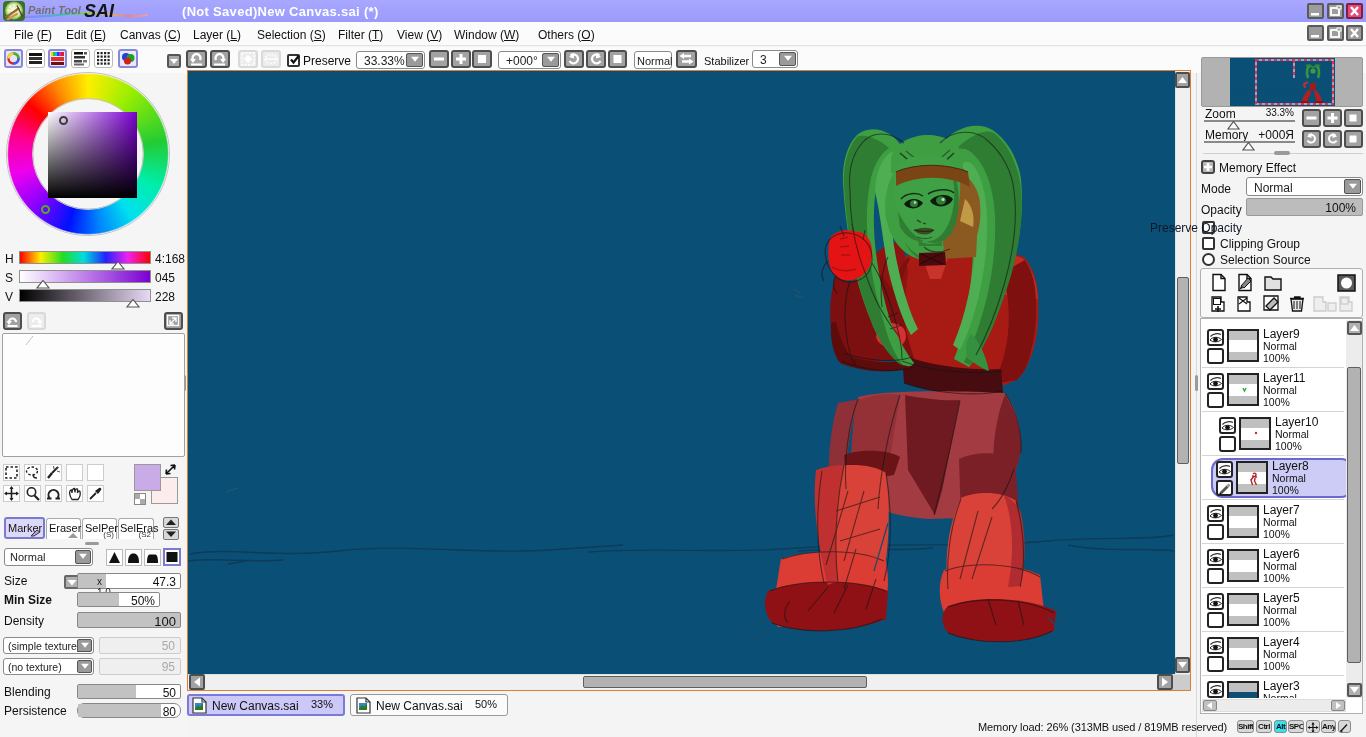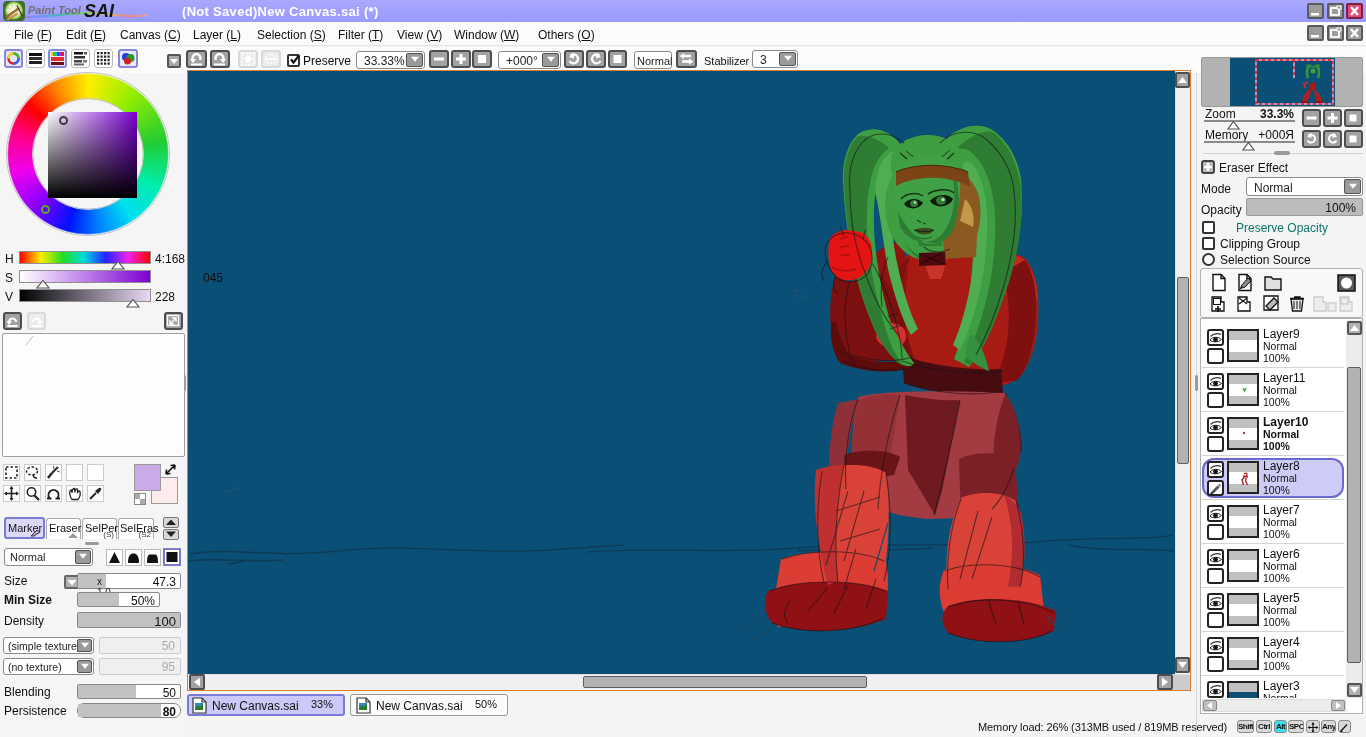--- a/index.html
+++ b/index.html
@@ -476,21 +476,21 @@
 <div class="sbar" style="left:19px;top:251px;width:132px;background:linear-gradient(to right,#ff0000,#ffee00 16%,#22dd22 33%,#00dddd 49%,#2222ff 66%,#ee22ee 83%,#ff0000);"></div>
 <svg class="abs" style="left:111px;top:261px" width="14" height="9">
     <polygon points="7,0.5 13,8 1,8" fill="#fff" stroke="#555" stroke-width="1.2"></polygon>
   </svg>
 <div class="sval" style="left:155px;top:252px;">4:168</div>
 <div class="lbl" style="left:5px;top:271px;">S</div>
 <div class="sbar" style="left:19px;top:270px;width:132px;background:linear-gradient(to right,#ffffff,#7b00d2);"></div>
 <svg class="abs" style="left:36px;top:280px" width="14" height="9">
     <polygon points="7,0.5 13,8 1,8" fill="#fff" stroke="#555" stroke-width="1.2"></polygon>
   </svg>
-<div class="sval" style="left:155px;top:271px;margin-left:48px;">045</div>
+<div class="sval" style="left:155px;top:271px;">045</div>
 <div class="lbl" style="left:5px;top:290px;">V</div>
 <div class="sbar" style="left:19px;top:289px;width:132px;background:linear-gradient(to right,#000000,#e8d9f4);"></div>
 <svg class="abs" style="left:126px;top:299px" width="14" height="9">
     <polygon points="7,0.5 13,8 1,8" fill="#fff" stroke="#555" stroke-width="1.2"></polygon>
   </svg>
 <div class="sval" style="left:155px;top:290px;">228</div>
 
 <div class="abs dark" style="left:3px;top:312px;width:19px;height:18px;border-radius:3px;">
     <svg width="15" height="14">
       <path d="M4,8 A3.5,3.5 0 1 1 11,8" fill="none" stroke="#fff" stroke-width="2.2"></path>
@@ -673,21 +673,21 @@
 <div class="abs" style="left:99px;top:658px;width:82px;height:17px;border:1px solid #ccc;background:#efefef;border-radius:2px;">
     <span style="position:absolute;right:5px;top:1px;font-size:12px;color:#aaa;">95</span>
   </div>
 
 <div class="lbl" style="left:4px;top:685px;">Blending</div>
 <div class="abs" style="left:77px;top:684px;width:104px;height:15px;border:1px solid #888;background:#fff;border-radius:2px;">
     <span style="position:absolute;left:0;top:0;bottom:0;width:58px;background:#c2c2c2;"></span>
     <span style="position:absolute;right:4px;top:1px;font-size:12px;color:#111;">50</span>
   </div>
 <div class="lbl" style="left:4px;top:704px;">Persistence</div>
-<div class="abs" style="left:77px;top:703px;width:104px;height:15px;border:1px solid #888;background:#fff;border-radius:7px;font-weight:bold;">
+<div class="abs" style="left:77px;top:703px;width:104px;height:15px;border:1px solid #888;background:#fff;border-radius:7px;">
     <span style="position:absolute;left:0;top:0;bottom:0;width:83px;background:#c2c2c2;"></span>
     <span style="position:absolute;right:4px;top:1px;font-size:12px;color:#111;">80</span>
   </div>
 
 <div class="abs" style="left:1201px;top:57px;width:162px;height:50px;border:1px solid #999;border-radius:2px;background:#b2b2b2;"></div>
 <svg class="abs" style="left:1202px;top:58px" width="160" height="48">
 <rect x="28" y="0" width="105" height="48" fill="#0a5076"></rect>
 <path d="M28,33 C50,30 75,34 105,31 L133,29" stroke="#134b68" stroke-width="1" fill="none"></path>
 <g>
 <path d="M108,26 L113,24 L114,32 L108,33 Z" fill="#a81a16"></path>
@@ -700,21 +700,21 @@
 <path d="M99,43 h7 v2.5 h-7 Z M113,43 h8 v2.5 h-8 Z" fill="#8f1116"></path>
 <path d="M106,24 L102,26 L103,30" stroke="#c03030" stroke-width="2" fill="none"></path>
 </g>
 <rect x="54" y="2" width="77" height="44" fill="none" stroke="#e8b0e8" stroke-width="1.5"></rect>
 <rect x="54" y="2" width="77" height="44" fill="none" stroke="#ee1515" stroke-width="1.5" stroke-dasharray="3,3"></rect>
 <path d="M92,2 V20" stroke="#e8b0e8" stroke-width="1.5"></path>
 <path d="M92,2 V20" stroke="#ee1515" stroke-width="1.5" stroke-dasharray="3,3"></path>
 </svg>
 
 <div class="abs" style="left:1205px;top:107px;font-size:12px;color:#111;">Zoom</div>
-<div class="abs" style="left:1246px;top:107px;width:48px;font-size:12px;color:#111;text-align:right;font-weight:bold;">33.3%</div>
+<div class="abs" style="left:1246px;top:107px;width:48px;font-size:10px;color:#111;text-align:right;">33.3%</div>
 <div class="abs" style="left:1204px;top:120px;width:91px;height:2px;background:#8a8a8a;"></div>
 <svg class="abs" style="left:1227px;top:121px" width="13" height="9">
     <polygon points="6.5,0.5 12,8 1,8" fill="#fff" stroke="#555" stroke-width="1.2"></polygon>
   </svg>
 <div class="abs" style="left:1205px;top:128px;font-size:12px;color:#111;">Memory</div>
 <div class="abs" style="left:1246px;top:128px;width:48px;font-size:12px;color:#111;text-align:right;">+000Я</div>
 <div class="abs" style="left:1204px;top:141px;width:91px;height:2px;background:#8a8a8a;"></div>
 <svg class="abs" style="left:1242px;top:142px" width="13" height="9">
     <polygon points="6.5,0.5 12,8 1,8" fill="#fff" stroke="#555" stroke-width="1.2"></polygon>
   </svg>
@@ -751,32 +751,32 @@
       <rect x="3.5" y="3.5" width="7" height="7" fill="#fff"></rect>
     </svg>
   </div>
 <div class="abs" style="left:1203px;top:153px;width:160px;height:1px;background:#d0d0d0;"></div>
 <div class="abs" style="left:1274px;top:151px;width:16px;height:4px;background:#9a9a9a;border-radius:2px;"></div>
 
 <div class="abs" style="left:1201px;top:160px;width:14px;height:14px;border:2px solid #444;border-radius:3px;background:#b8b8b8;"></div>
 <svg class="abs" style="left:1203px;top:162px" width="10" height="10">
     <path d="M5,1 V9 M1,5 H9" stroke="#fff" stroke-width="2.6"></path>
   </svg>
-<div class="abs" style="left:1219px;top:161px;font-size:12px;color:#111;">Eraser Effect</div>
+<div class="abs" style="left:1219px;top:161px;font-size:12px;color:#111;">Memory Effect</div>
 <div class="abs" style="left:1201px;top:182px;font-size:12px;color:#111;">Mode</div>
 <div class="combo" style="left:1246px;top:177px;width:117px;height:19px;">
     <span style="position:absolute;left:7px;top:3px;">Normal</span>
     <span class="arr"></span>
   </div>
 <div class="abs" style="left:1201px;top:203px;font-size:12px;color:#111;">Opacity</div>
 <div class="abs" style="left:1246px;top:198px;width:117px;height:18px;border:1px solid #999;background:#bcbcbc;border-radius:2px;">
     <span style="position:absolute;right:6px;top:2px;font-size:12px;color:#111;">100%</span>
   </div>
 <div class="chk" style="left:1202px;top:221px;"></div>
-<div class="abs" style="left:1236px;top:221px;font-size:12px;color:#0f766e;">Preserve Opacity</div>
+<div class="abs" style="left:1150px;top:221px;font-size:12px;color:#0f172a;">Preserve Opacity</div>
 <div class="chk" style="left:1202px;top:237px;"></div>
 <div class="abs" style="left:1220px;top:237px;font-size:12px;color:#111;">Clipping Group</div>
 <div class="radio" style="left:1202px;top:253px;"></div>
 <div class="abs" style="left:1220px;top:253px;font-size:12px;color:#111;">Selection Source</div>
 
 <div class="abs" style="left:1200px;top:268px;width:163px;height:50px;border:1px solid #b0b0b0;border-radius:3px;background:#f8f8f8;"></div>
 <svg class="abs" style="left:1210px;top:273px" width="150" height="42">
 <g fill="#fff" stroke="#111" stroke-width="1.4">
 <path d="M3,1.5 h8 l4,4 v12 h-12 Z"></path>
       <path d="M11,1.5 v4 h4" fill="none"></path>
@@ -841,42 +841,42 @@
         <div class="band" style="top:21px;height:8px;"></div>
         <svg width="28" height="29" style="position:absolute">
           <path d="M14,13 l1.5,3 l1.5,-3" stroke="#30b040" stroke-width="1.5" fill="none"></path>
         </svg>
       </div>
 <div class="lname">Layer11</div>
 <div class="lsub" style="top:14px;">Normal</div>
 <div class="lsub" style="top:26px;">100%</div>
 </div>
 <div style="position:absolute;left:0;top:91px;width:142px;height:1px;background:#d4d4d4;"></div>
-<div style="position:absolute;left:0;top:94px;width:142px;height:40px;font-weight:bold;">
+<div style="position:absolute;left:12px;top:94px;width:142px;height:40px;">
 <div class="eyebox">
         <svg width="13" height="13" style="position:absolute;left:0px;top:1px">
           <path d="M1.5,4.5 C4,1.5 9,1 12,2.5" fill="none" stroke="#333" stroke-width="1.2"></path>
           <path d="M1,8 C3.5,4.5 9.5,4.5 12.5,7.5 C9.5,10.5 3.5,10.5 1,8 Z" fill="#fff" stroke="#222" stroke-width="1"></path>
           <circle cx="6.5" cy="7.6" r="2.4" fill="#111"></circle>
         </svg>
       </div>
 <div class="chkbox2"></div>
 <div class="lthumb">
         <div class="band" style="top:0;height:9px;"></div>
         <div class="band" style="top:21px;height:8px;"></div>
         <svg width="28" height="29" style="position:absolute">
           <circle cx="15" cy="14" r="1.2" fill="#c03030"></circle>
         </svg>
       </div>
 <div class="lname">Layer10</div>
 <div class="lsub" style="top:14px;">Normal</div>
 <div class="lsub" style="top:26px;">100%</div>
 </div>
 <div style="position:absolute;left:0;top:135px;width:142px;height:1px;background:#d4d4d4;"></div>
-<div style="position:absolute;left:0;top:138px;width:142px;height:40px;background:#ccccf6;box-shadow:0 0 0 2px #6a6ace inset;border-radius:12px;">
+<div style="position:absolute;left:9px;top:138px;width:142px;height:40px;background:#ccccf6;box-shadow:0 0 0 2px #6a6ace inset;border-radius:12px;">
 <div class="eyebox">
         <svg width="13" height="13" style="position:absolute;left:0px;top:1px">
           <path d="M1.5,4.5 C4,1.5 9,1 12,2.5" fill="none" stroke="#333" stroke-width="1.2"></path>
           <path d="M1,8 C3.5,4.5 9.5,4.5 12.5,7.5 C9.5,10.5 3.5,10.5 1,8 Z" fill="#fff" stroke="#222" stroke-width="1"></path>
           <circle cx="6.5" cy="7.6" r="2.4" fill="#111"></circle>
         </svg>
       </div>
 <div class="chkbox2">
         <svg width="13" height="12" style="position:absolute;left:0px;top:0px">
           <path d="M2,10 L8.5,3.5 L10.5,5.5 L4,12 Z" fill="#555"></path>

